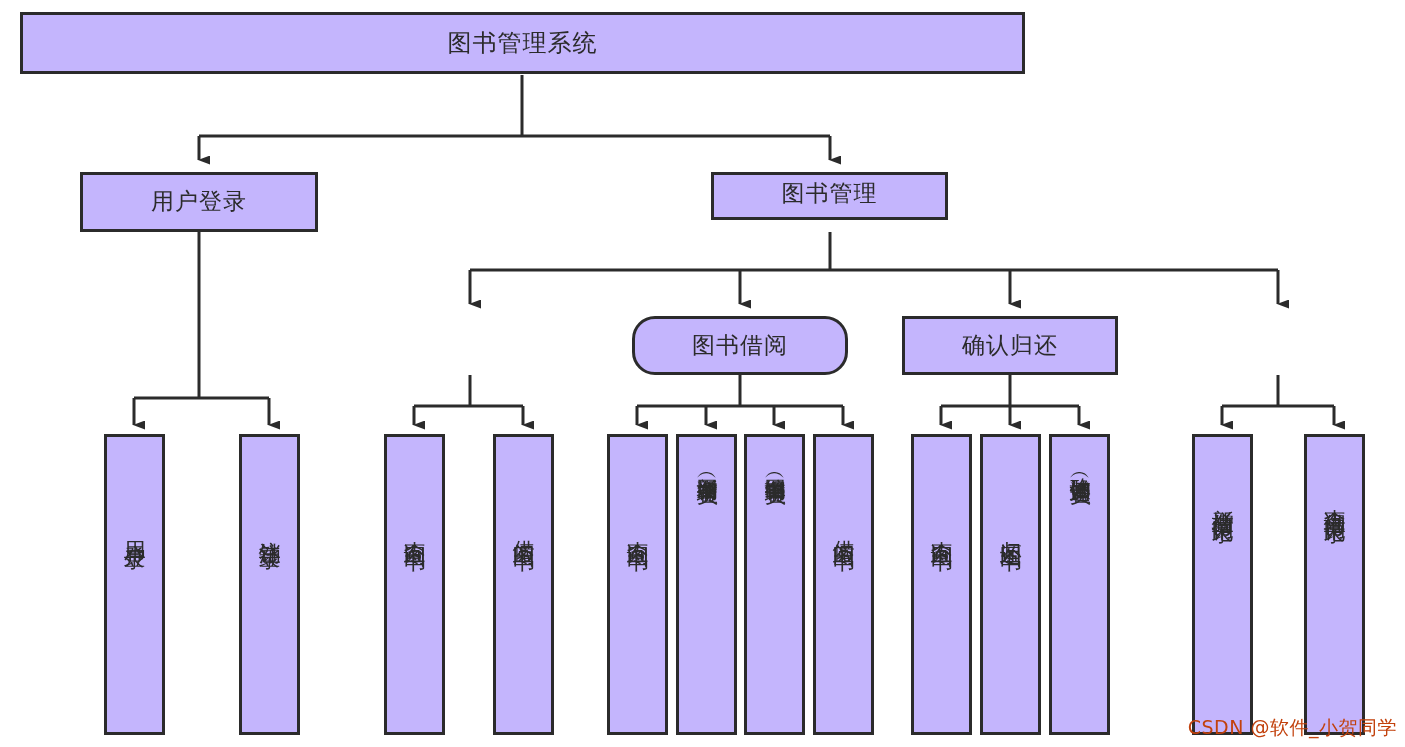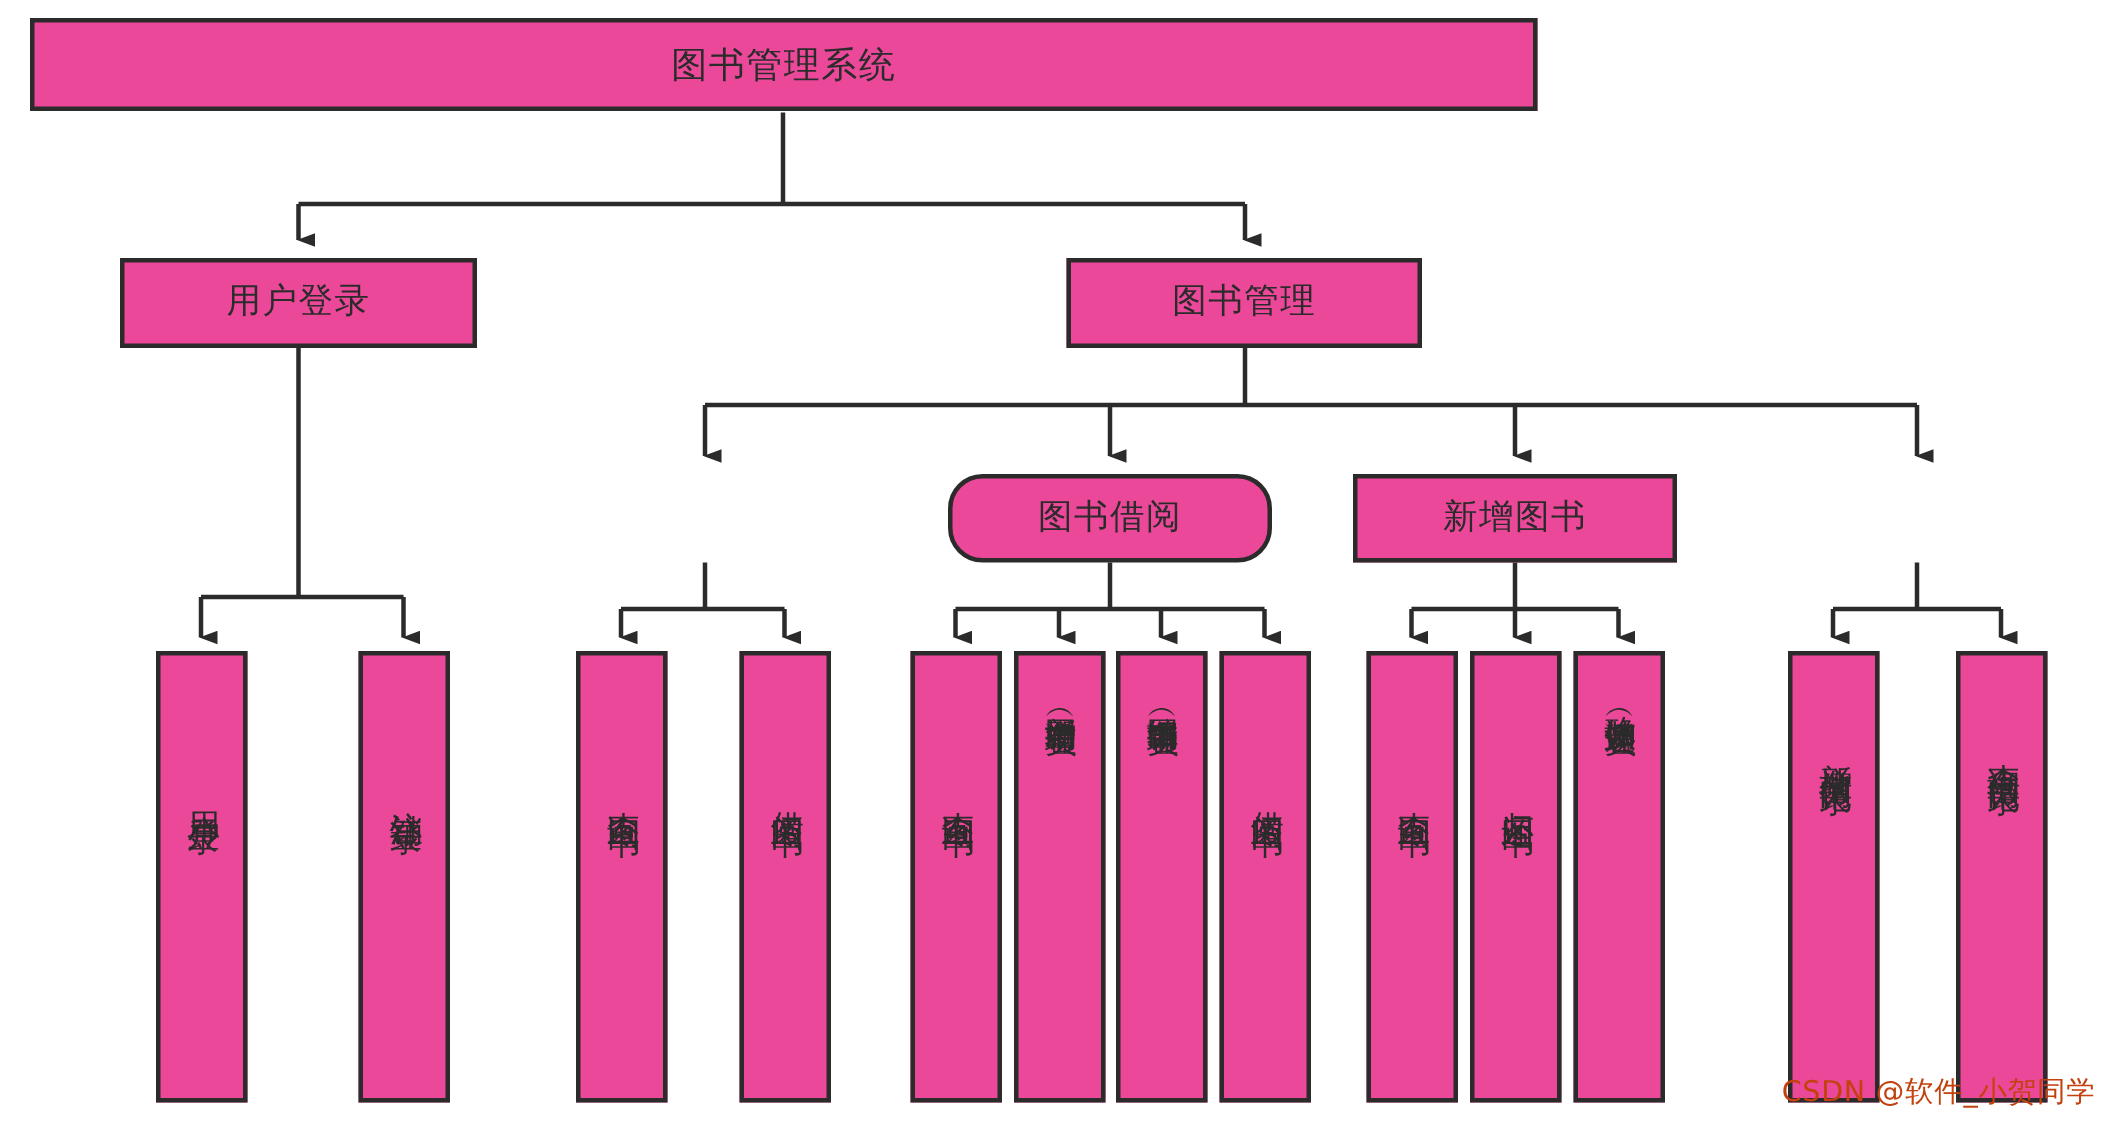--- a/index.html
+++ b/index.html
@@ -23,21 +23,21 @@
     left: 0;
     top: 0;
     width: 1405px;
     height: 747px;
     pointer-events: none;
   }
   .node {
     position: absolute;
     box-sizing: border-box;
     border: 3px solid #2b2b2b;
-    background: #ec4899;
+    background: #c4b5fd;
     display: flex;
     align-items: center;
     justify-content: center;
     color: #2b2b2b;
   }
   .node.horizontal {
     font-size: 23px;
     line-height: 1.1;
     letter-spacing: 1px;
     white-space: nowrap;
@@ -134,26 +134,26 @@
       <path d="M 1222 406 L 1334 406"></path>
       <path d="M 1222 406 L 1222 425" marker-end="url(#arrow)"></path>
       <path d="M 1334 406 L 1334 425" marker-end="url(#arrow)"></path>
     </g>
   </svg>
 
   <div class="node horizontal root" style="left:20px; top:12px; width:1005px; height:62px;">图书管理系统</div>
 
   <div class="node horizontal" style="left:80px; top:172px; width:238px; height:60px;">用户登录</div>
 
-  <div class="node horizontal" style="left:711px; top:172px; width:237px; height:60px;">图书管理</div>
+  <div class="node horizontal" style="left:711px; top:172px; width:237px; height:48px;font-family:Liberation Mono, monospace;">图书管理</div>
 
 
   <div class="node horizontal" style="left:632px; top:316px; width:216px; height:59px;border-radius:23px;">图书借阅</div>
 
-  <div class="node horizontal" style="left:902px; top:316px; width:216px; height:59px;">新增图书</div>
+  <div class="node horizontal" style="left:902px; top:316px; width:216px; height:59px;">确认归还</div>
 
 
   <div class="node vertical" style="left:104px; top:434px; width:61px; height:301px;">
     <span class="vtext pad">用户登录</span>
   </div>
   <div class="node vertical" style="left:239px; top:434px; width:61px; height:301px;">
     <span class="vtext pad">注销登录</span>
   </div>
 
   <div class="node vertical" style="left:384px; top:434px; width:61px; height:301px;">

